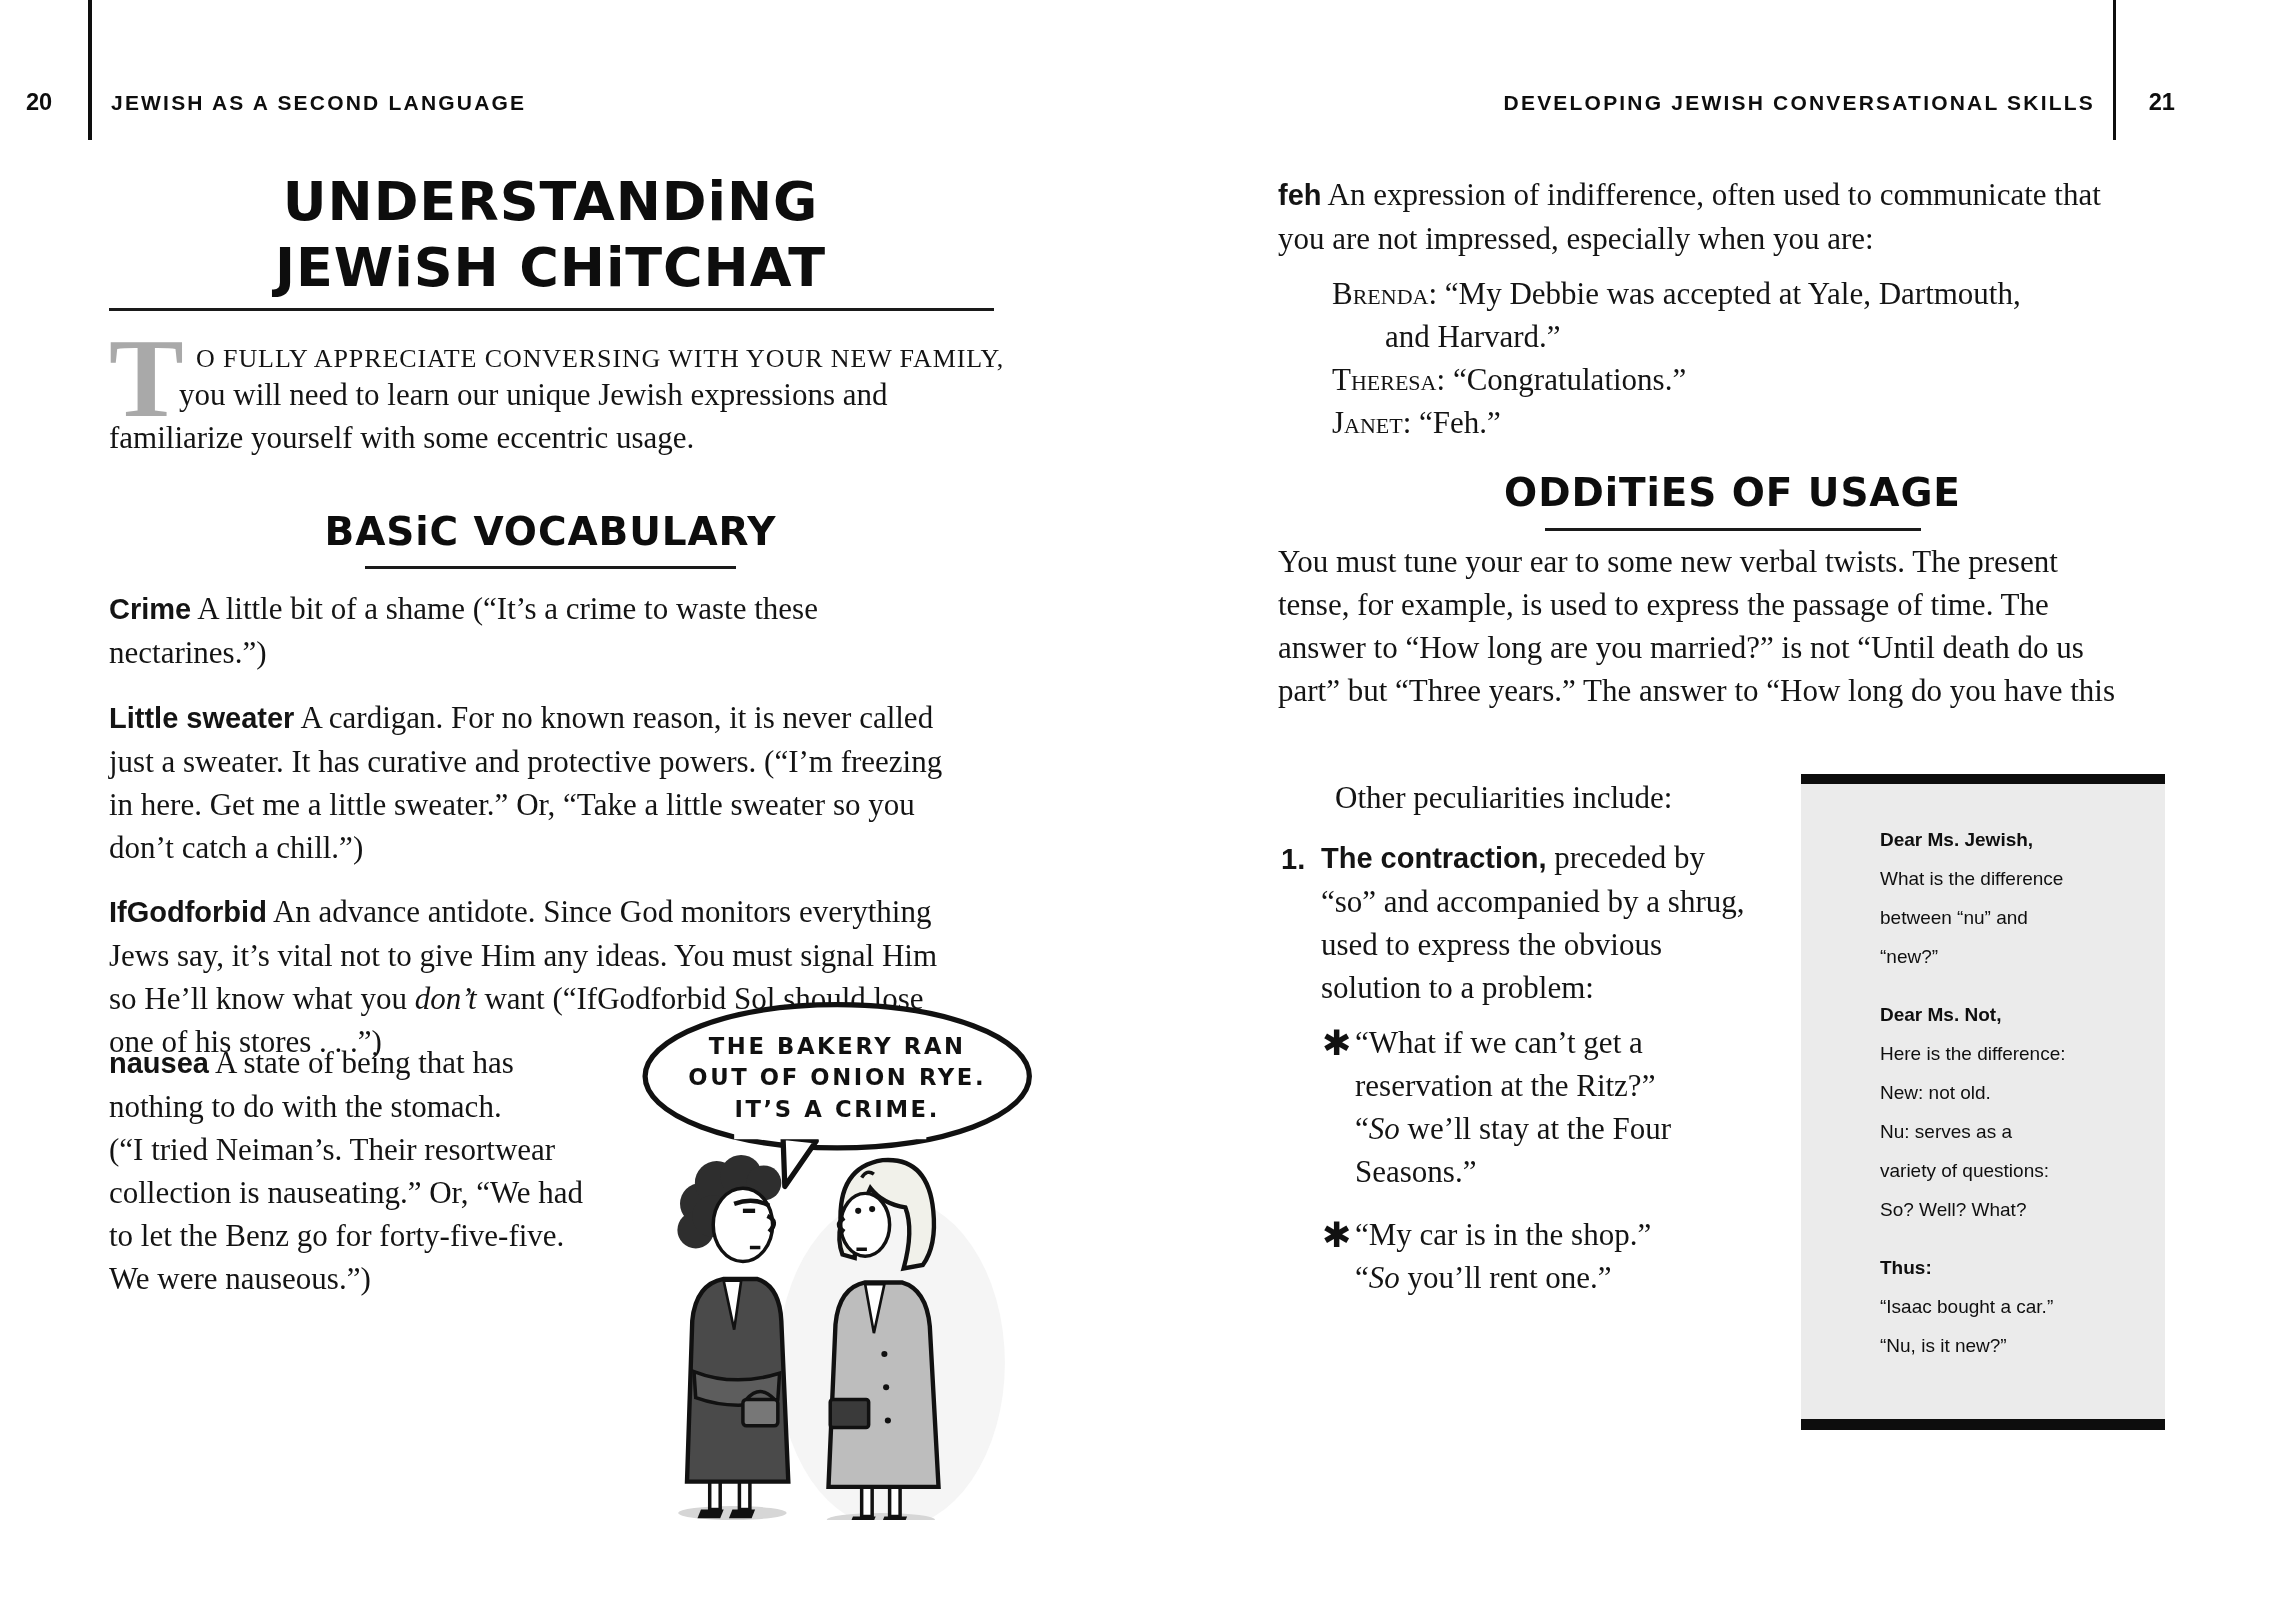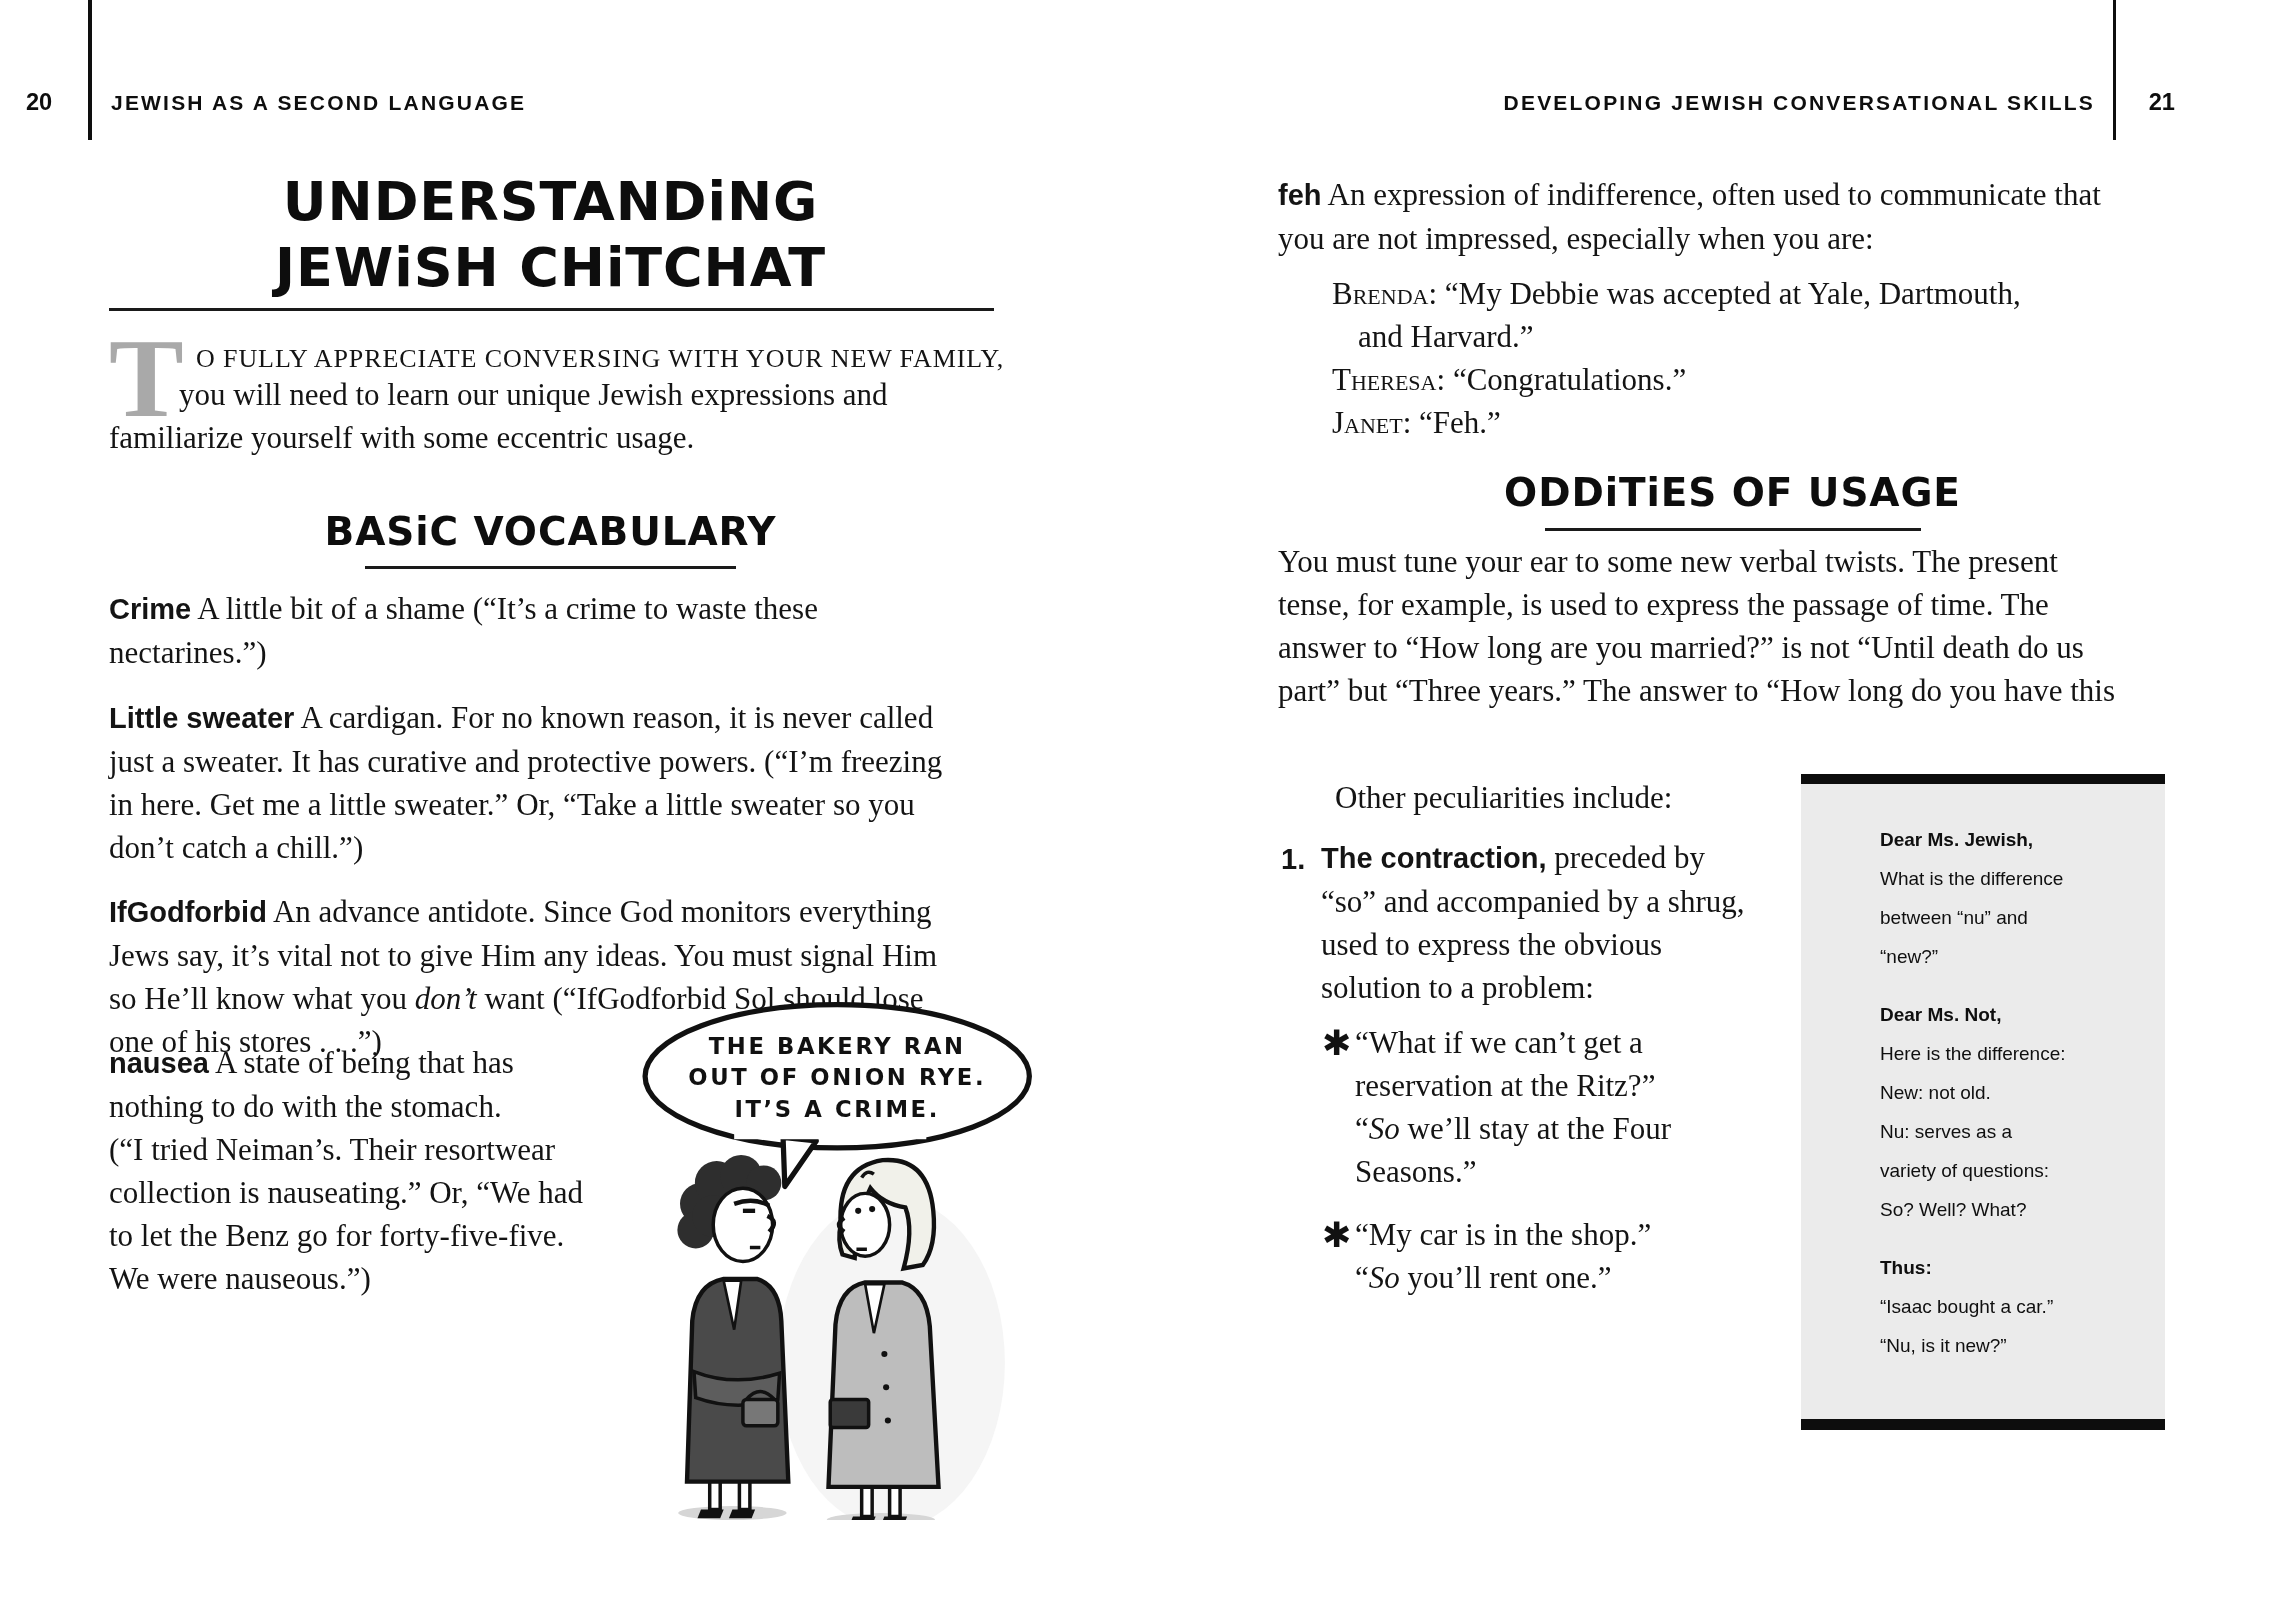--- a/index.html
+++ b/index.html
@@ -158,21 +158,21 @@
   <div>
 
     <div class="abs rhead" style="right:108px;top:91px;">DEVELOPING JEWISH CONVERSATIONAL SKILLS</div>
     <div class="abs vline" style="right:87px;top:0;height:140px;"></div>
     <div class="abs pnum" style="right:28px;top:89px;">21</div>
 
     <div class="abs serif" style="left:1278px;top:173px;">
       <div class="ln"><span class="term">feh</span><span> An expression of indifference, often used to communicate that</span></div>
       <div class="ln">you are not impressed, especially when you are:</div>
       <div class="ln" style="margin-left:54px;margin-top:12px;"><span class="sc">Brenda:</span><span> “My Debbie was accepted at Yale, Dartmouth,</span></div>
-      <div class="ln" style="margin-left:80px;">and Harvard.”</div>
+      <div class="ln" style="margin-left:107px;">and Harvard.”</div>
       <div class="ln" style="margin-left:54px;"><span class="sc">Theresa:</span><span> “Congratulations.”</span></div>
       <div class="ln" style="margin-left:54px;"><span class="sc">Janet:</span><span> “Feh.”</span></div>
     </div>
 
     <div class="abs disp secthead" style="left:1278px;top:470px;width:909px;">ODDiTiES OF USAGE</div>
     <div class="abs rule" style="left:1545px;top:528px;width:376px;"></div>
 
     <div class="abs serif" style="left:1278px;top:540px;">
       <div class="ln">You must tune your ear to some new verbal twists. The present</div>
       <div class="ln">tense, for example, is used to express the passage of time. The</div>

